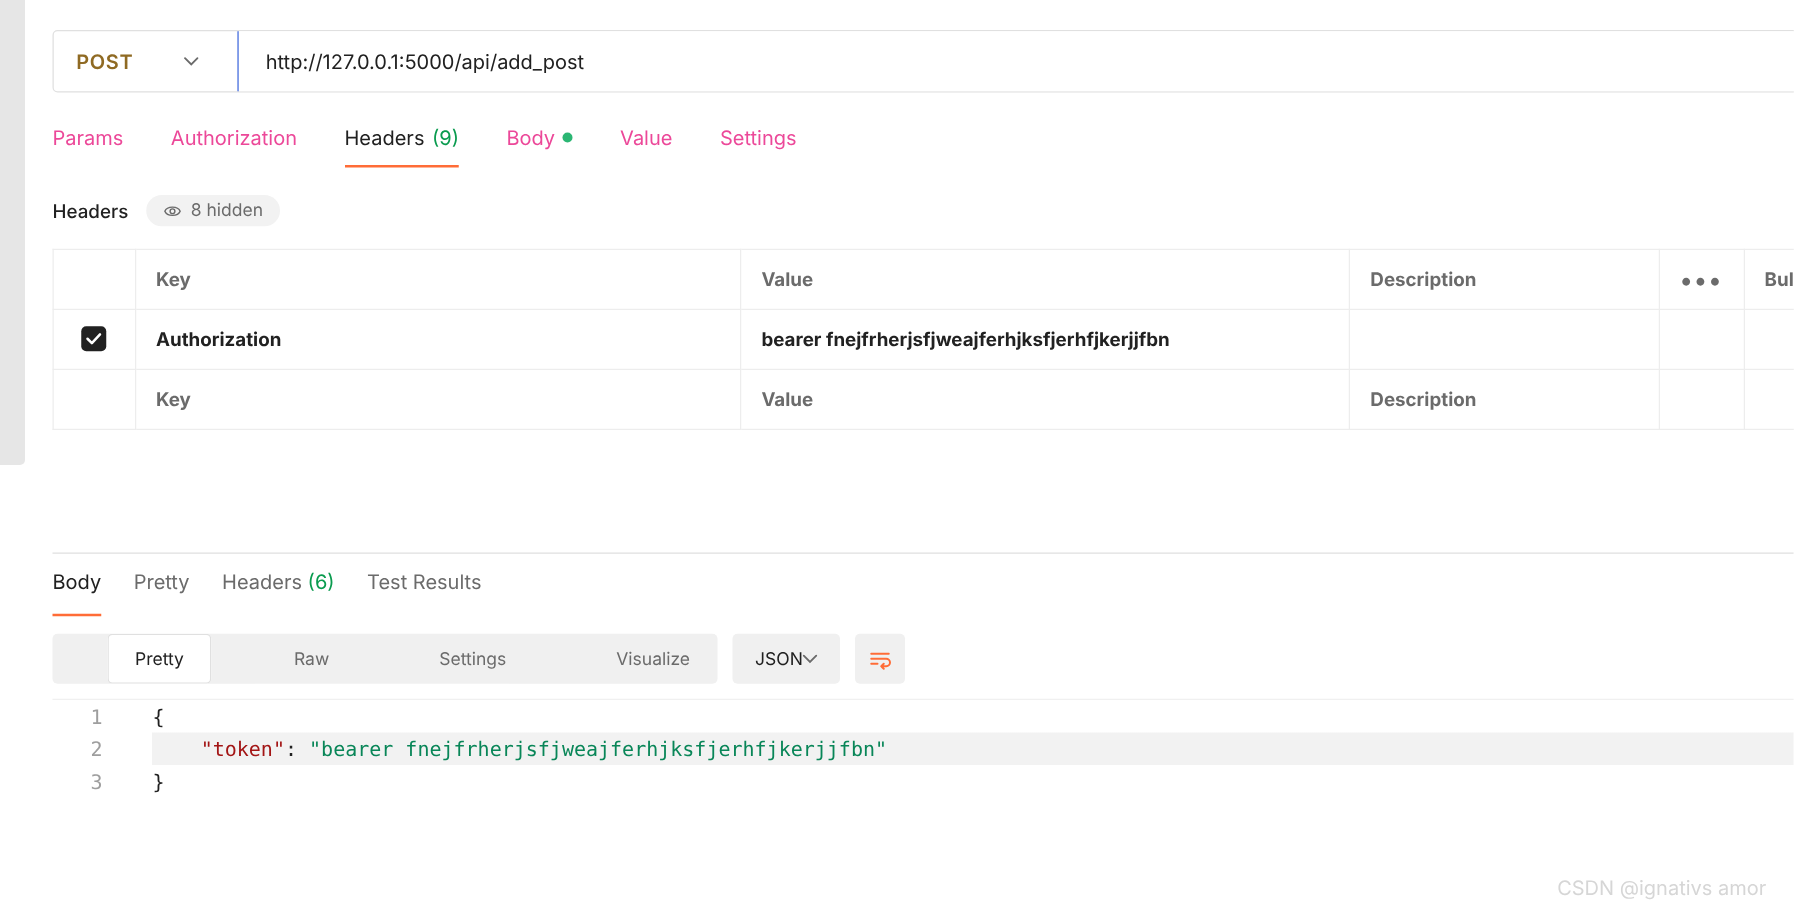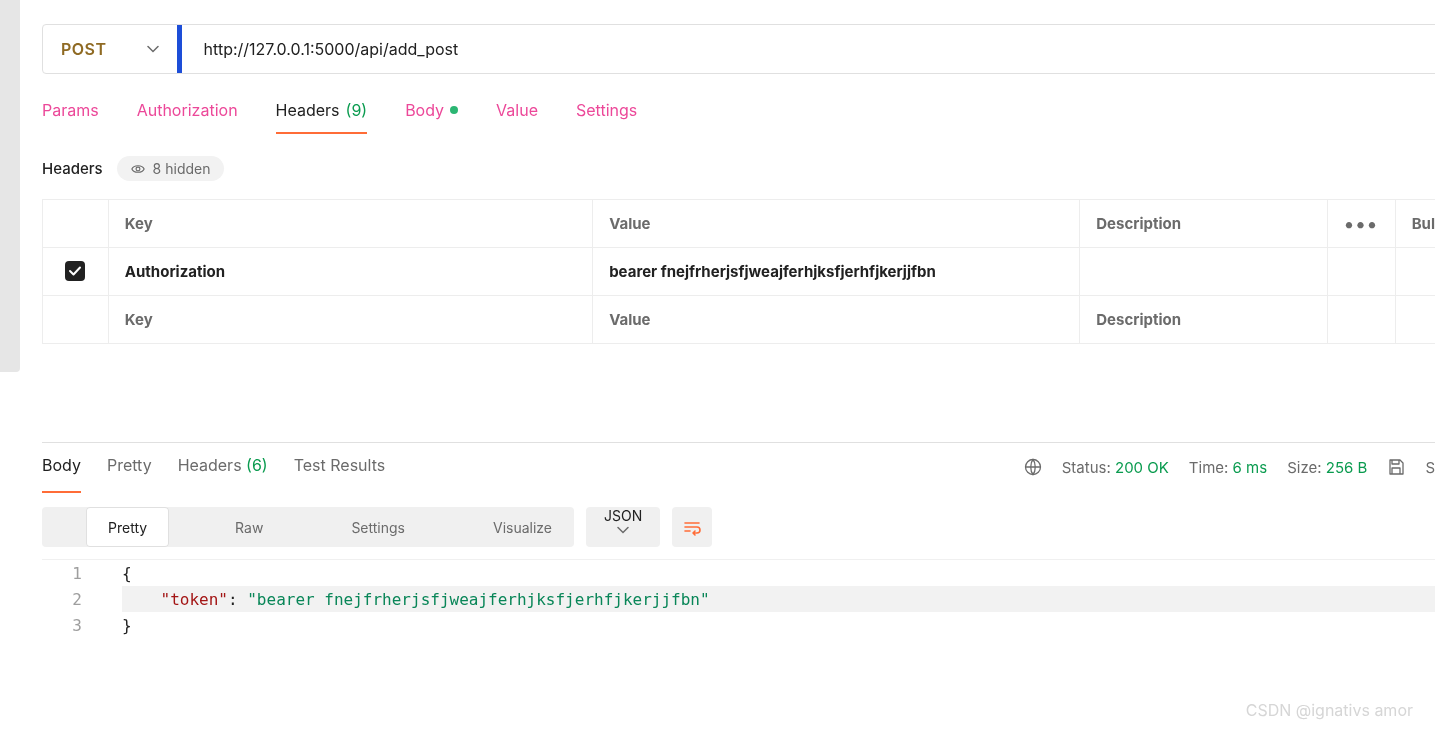--- a/index.html
+++ b/index.html
@@ -2,21 +2,21 @@
 <html><head>
 <meta charset="utf-8">
 <style>
 * { box-sizing: border-box; margin: 0; padding: 0; }
 body { font-family: "Inter", -apple-system, BlinkMacSystemFont, "Segoe UI", sans-serif; font-size: 14px; color: #212121; background: #fff; width: 1435px; height: 732px; overflow: hidden; position: relative; }
 .leftbar { position: absolute; left: 0; top: 0; width: 20px; height: 372px; background: #e6e6e6; border-radius: 0 0 4px 0;}
 .main { margin-left: 42px; padding-top: 24px; }
 
 
 .request-row { display:flex; border:1px solid #e0e0e0; border-radius:4px; height:50px; align-items:stretch; width: 1410px;}
-.method-box { display:flex; align-items:center; gap:40px; padding:0 18px 0 18px; font-weight:600; color:#8f6a23; border-right:5px solid #1d4ed8; cursor:pointer;}
+.method-box { display:flex; align-items:center; gap:40px; padding:0 31px 0 18px; font-weight:600; color:#8f6a23; border-right:1px solid #1d4ed8; cursor:pointer;}
 .method-box .label { font-size:16px; letter-spacing:0.5px;}
 .chevron { width:12px; height:12px; }
 .url-input { flex:1; border:none; outline:none; padding:0 22px; font-size:16px; color:#212121; font-family:inherit;}
 
 
 .tabs { display:flex; gap:38px; margin-top:26px; font-size:16px; }
 .tab { color:#ec4899; cursor:pointer; padding-bottom:14px; position:relative; display:flex; align-items:center; gap:6px;}
 .tab.active { color:#212121; }
 .tab.active::after { content:''; position:absolute; left:0; right:0; bottom:0; height:2px; background:#ff6c37;}
 .tab .count { color:#0a9b4f;}
@@ -46,21 +46,21 @@
 .rtab.active::after { content:''; position:absolute; left:0; right:0; bottom:-14px; height:2px; background:#ff6c37;}
 .rtab .count { color:#0a9b4f;}
 .rtabs .spacer { flex:1;}
 .meta { display:flex; align-items:center; gap:20px; font-size:15px; color:#6b6b6b;}
 .meta .g { color:#0a9b4f;}
 .globe, .save { width:18px; height:18px; color:#6b6b6b;}
 .viewbar { display:flex; align-items:center; gap:0; margin-top:16px;}
 .seg { display:flex; background:#f0f0f0; border-radius:4px; overflow:hidden; height:40px;}
 .seg .opt { padding:0 22px; display:flex; align-items:center; color:#6b6b6b; cursor:pointer;margin-left:44px;}
 .seg .opt.active { background:#fff; color:#212121; box-shadow: inset 0 0 0 1px #e0e0e0; border-radius:4px;}
-.fmt { margin-left:12px; background:#f0f0f0; border-radius:4px; height:40px; display:flex; align-items:center; padding:0 18px; color:#212121; cursor:pointer;flex-direction:column;}
+.fmt { margin-left:12px; background:#f0f0f0; border-radius:4px; height:40px; display:flex; align-items:center; padding:0 18px; color:#212121; cursor:pointer;}
 .wrapbtn { margin-left:12px; width:40px; height:40px; background:#f0f0f0; border-radius:4px; display:flex; align-items:center; justify-content:center; cursor:pointer;}
 .wrapbtn svg { width:20px; height:20px; color:#ff6c37;}
 
 .code { margin-top:12px; font-family: ui-monospace, SFMono-Regular, Menlo, Consolas, monospace; font-size:16px; border-top:1px solid #f0f0f0;}
 .code .line { display:flex; min-height:26px; align-items:center;}
 .code .line.hl { background: linear-gradient(to right, transparent 0, transparent 80px, #f2f2f2 80px, #f2f2f2 100%);}
 .ln { width:60px; text-align:right; padding-right:20px; color:#9e9e9e;}
 .gut { width:20px; position:relative;}
 .caret { position:absolute; left:3px; top:2px; bottom:2px; width:1px; background:#4a4a4a;}
 .tok { white-space:pre;}
@@ -149,33 +149,20 @@
 <div class="response">
   <div class="rtabs">
     <div class="rtab active">Body</div>
     <div class="rtab">Pretty</div>
     <div class="rtab">
       <span>Headers</span>
       <span class="count">(6)</span>
     </div>
     <div class="rtab">Test Results</div>
     <div class="spacer"></div>
-    <div class="meta">
-      <svg class="globe" viewBox="0 0 18 18">
-          <circle cx="9" cy="9" r="7.5" fill="none" stroke="#6b6b6b" stroke-width="1.3"></circle>
-          <path d="M1.5 9 H16.5 M9 1.5 C12 5 12 13 9 16.5 C6 13 6 5 9 1.5 Z" fill="none" stroke="#6b6b6b" stroke-width="1.3"></path>
-        </svg>
-      <span><span>Status:</span> <span class="g">200 OK</span></span>
-      <span><span>Time:</span> <span class="g">6 ms</span></span>
-      <span><span>Size:</span> <span class="g">256 B</span></span>
-      <svg class="save" viewBox="0 0 18 18">
-          <path d="M3 2 H13 L16 5 V16 H3 Z M5 2 V6 H12 V2 M5 10 H13 V16 H5 Z" fill="none" stroke="#6b6b6b" stroke-width="1.3" stroke-linejoin="round"></path>
-        </svg>
-      <span style="color:#6b6b6b">S</span>
-    </div>
   </div>
 
   <div class="viewbar">
     <div class="seg">
       <div class="opt active">Pretty</div>
       <div class="opt">Raw</div>
       <div class="opt">Settings</div>
       <div class="opt">Visualize</div>
     </div>
     <div class="fmt">

